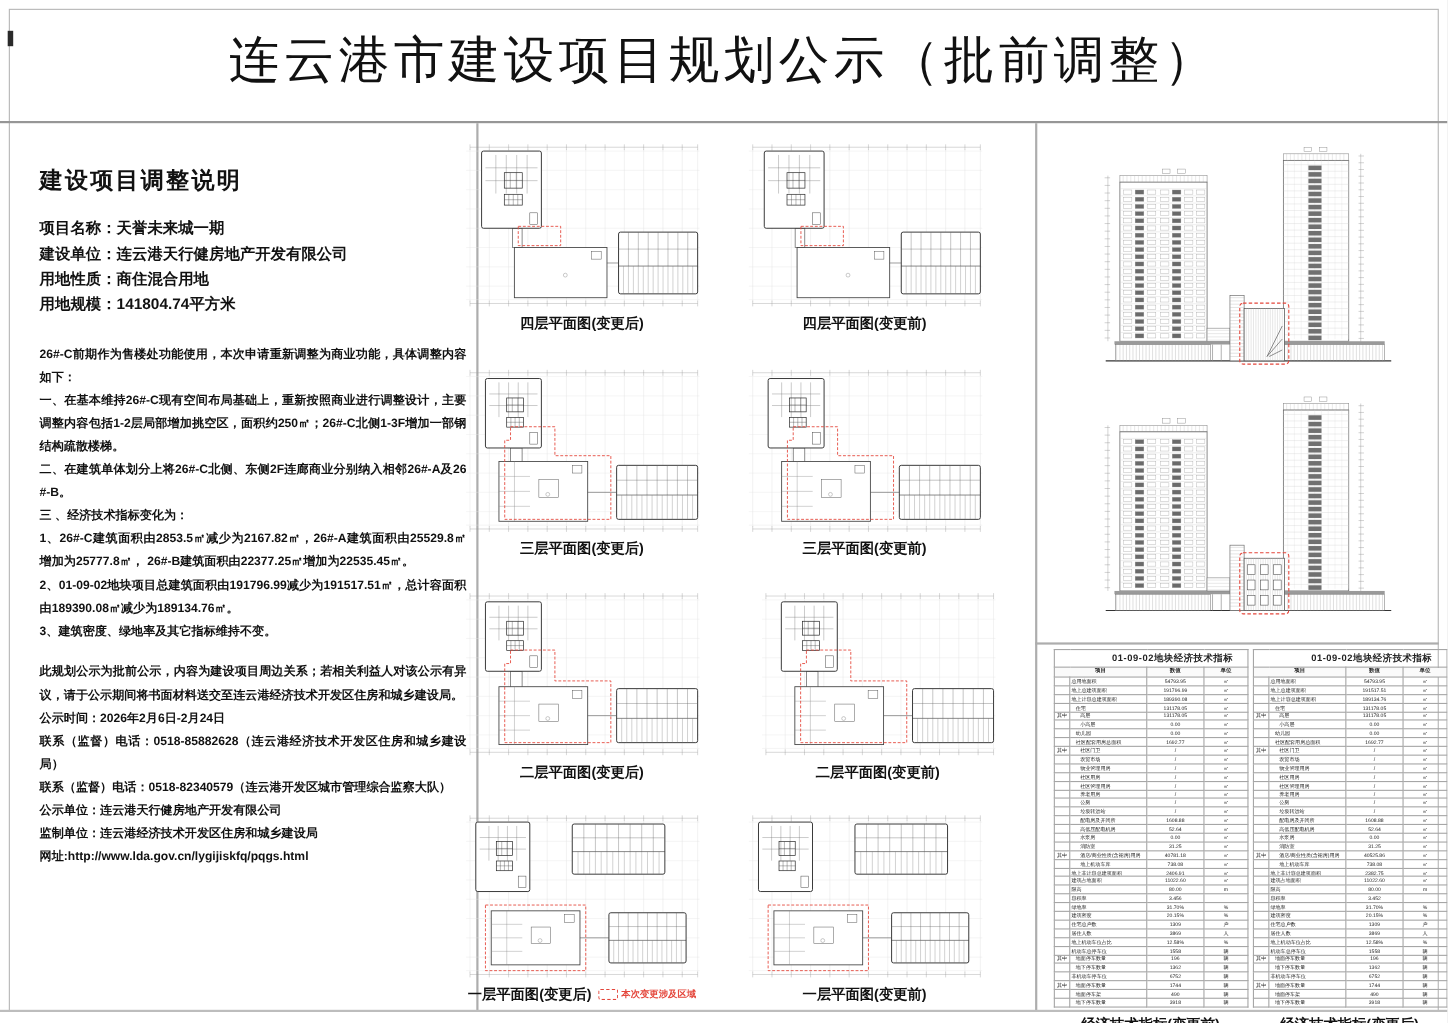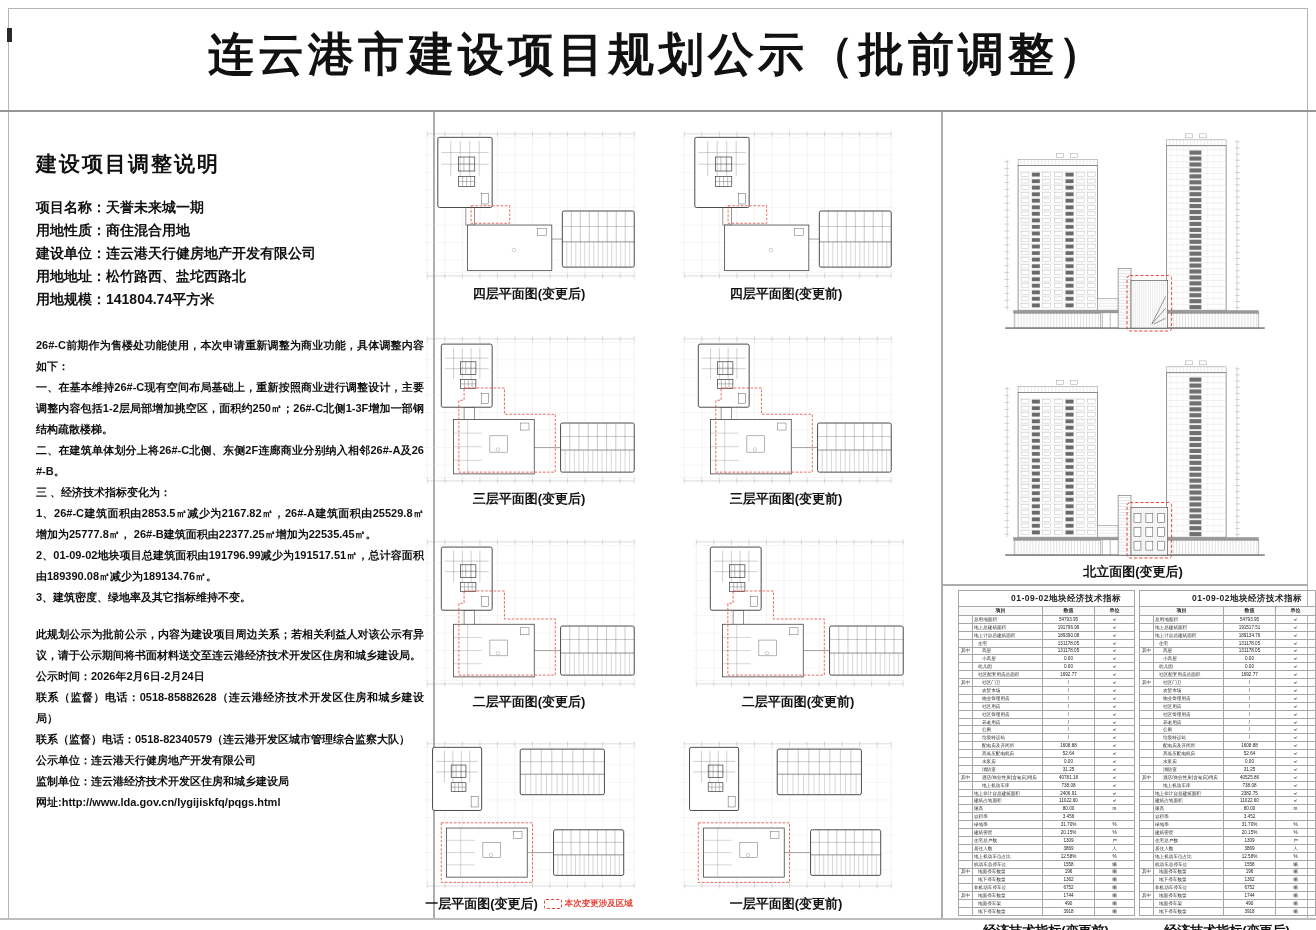--- a/index.html
+++ b/index.html
@@ -7,21 +7,21 @@
         font-family:"Liberation Sans",sans-serif;color:#111;overflow:hidden;}
   .frame{position:absolute;left:8px;top:8px;width:1298px;height:910px;border:1px solid #b5b5b5;}
   .corner-mark{position:absolute;left:7px;top:28px;width:5px;height:14px;background:#2a2a2a;}
   .hdiv-header{position:absolute;left:0;top:110px;width:1316px;height:2px;background:#969696;}
   .vdiv-left{position:absolute;left:433px;top:112px;height:807px;width:2px;background:#adadad;}
   .vdiv-right{position:absolute;left:941px;top:112px;height:807px;width:2px;background:#adadad;}
   .hdiv-right{position:absolute;left:941px;top:584px;width:367px;height:2px;background:#adadad;}
   .hdiv-bottom{position:absolute;left:0;top:918px;width:1316px;height:1.5px;background:#bdbdbd;}
 
   .page-title{position:absolute;top:24px;left:0;width:100%;text-align:center;
-              font-size:46px;font-weight:bold;letter-spacing:4px;}
+              font-size:46px;font-weight:normal;letter-spacing:4px;}
 
   .left-panel{position:absolute;left:36px;top:150px;width:388px;}
   .panel-heading{font-size:21px;font-weight:bold;letter-spacing:2px;margin:0 0 18px 0;}
   .info-line{font-size:14px;line-height:23px;font-weight:bold;}
   .paras{margin-top:24px;}
   .para{font-size:11px;line-height:21px;text-align:justify;word-break:break-all;font-weight:bold;}
   .para.spacer{height:16px;}
 
   .plan{position:absolute;width:228px;}
   .plan svg{display:block;width:228px;height:156px;}
@@ -58,23 +58,22 @@
   <div class="vdiv-right"></div>
   <div class="hdiv-right"></div>
   <div class="hdiv-bottom"></div>
 
   <div class="page-title">连云港市建设项目规划公示（批前调整）</div>
 
   <div class="left-panel">
     <h2 class="panel-heading">建设项目调整说明</h2>
     <div id="info-lines">
         <div class="info-line">项目名称：天誉未来城一期</div>
+        <div class="info-line">建设单位：连云港天行健房地产开发有限公司</div>
         <div class="info-line">用地性质：商住混合用地</div>
-        <div class="info-line">建设单位：连云港天行健房地产开发有限公司</div>
-        <div class="info-line">用地地址：松竹路西、盐坨西路北</div>
         <div class="info-line">用地规模：141804.74平方米</div>
       </div>
     <div class="paras" id="paras">
         <div class="para">26#-C前期作为售楼处功能使用，本次申请重新调整为商业功能，具体调整内容如下：</div>
         <div class="para">一、在基本维持26#-C现有空间布局基础上，重新按照商业进行调整设计，主要调整内容包括1-2层局部增加挑空区，面积约250㎡；26#-C北侧1-3F增加一部钢结构疏散楼梯。</div>
         <div class="para">二、在建筑单体划分上将26#-C北侧、东侧2F连廊商业分别纳入相邻26#-A及26#-B。</div>
         <div class="para">三 、经济技术指标变化为：</div>
         <div class="para">1、26#-C建筑面积由2853.5㎡减少为2167.82㎡，26#-A建筑面积由25529.8㎡增加为25777.8㎡， 26#-B建筑面积由22377.25㎡增加为22535.45㎡。</div>
         <div class="para">2、01-09-02地块项目总建筑面积由191796.99减少为191517.51㎡，总计容面积由189390.08㎡减少为189134.76㎡。</div>
         <div class="para">3、建筑密度、绿地率及其它指标维持不变。</div>
@@ -1902,21 +1901,20 @@
         <rect x="166" y="180" width="7" height="9" fill="#fff" stroke="#444" stroke-width="0.5"></rect>
         <rect x="166" y="194" width="7" height="9" fill="#fff" stroke="#444" stroke-width="0.5"></rect>
         <rect x="178" y="166" width="7" height="9" fill="#fff" stroke="#444" stroke-width="0.5"></rect>
         <rect x="178" y="180" width="7" height="9" fill="#fff" stroke="#444" stroke-width="0.5"></rect>
         <rect x="178" y="194" width="7" height="9" fill="#fff" stroke="#444" stroke-width="0.5"></rect>
         <rect x="190" y="166" width="7" height="9" fill="#fff" stroke="#444" stroke-width="0.5"></rect>
         <rect x="190" y="180" width="7" height="9" fill="#fff" stroke="#444" stroke-width="0.5"></rect>
         <rect x="190" y="194" width="7" height="9" fill="#fff" stroke="#444" stroke-width="0.5"></rect>
         <rect x="159" y="155" width="45" height="56" fill="none" stroke="#e4453a" stroke-width="1" stroke-dasharray="3.2 2" rx="3"></rect>
       </svg>
-    <div class="elev-caption">北立面图(变更后)</div>
   </div>
 
   <div class="etable" style="left:958px">
     <table>
         <colgroup>
           <col width="14">
           <col width="70">
           <col width="52">
           <col width="40">
         </colgroup>

